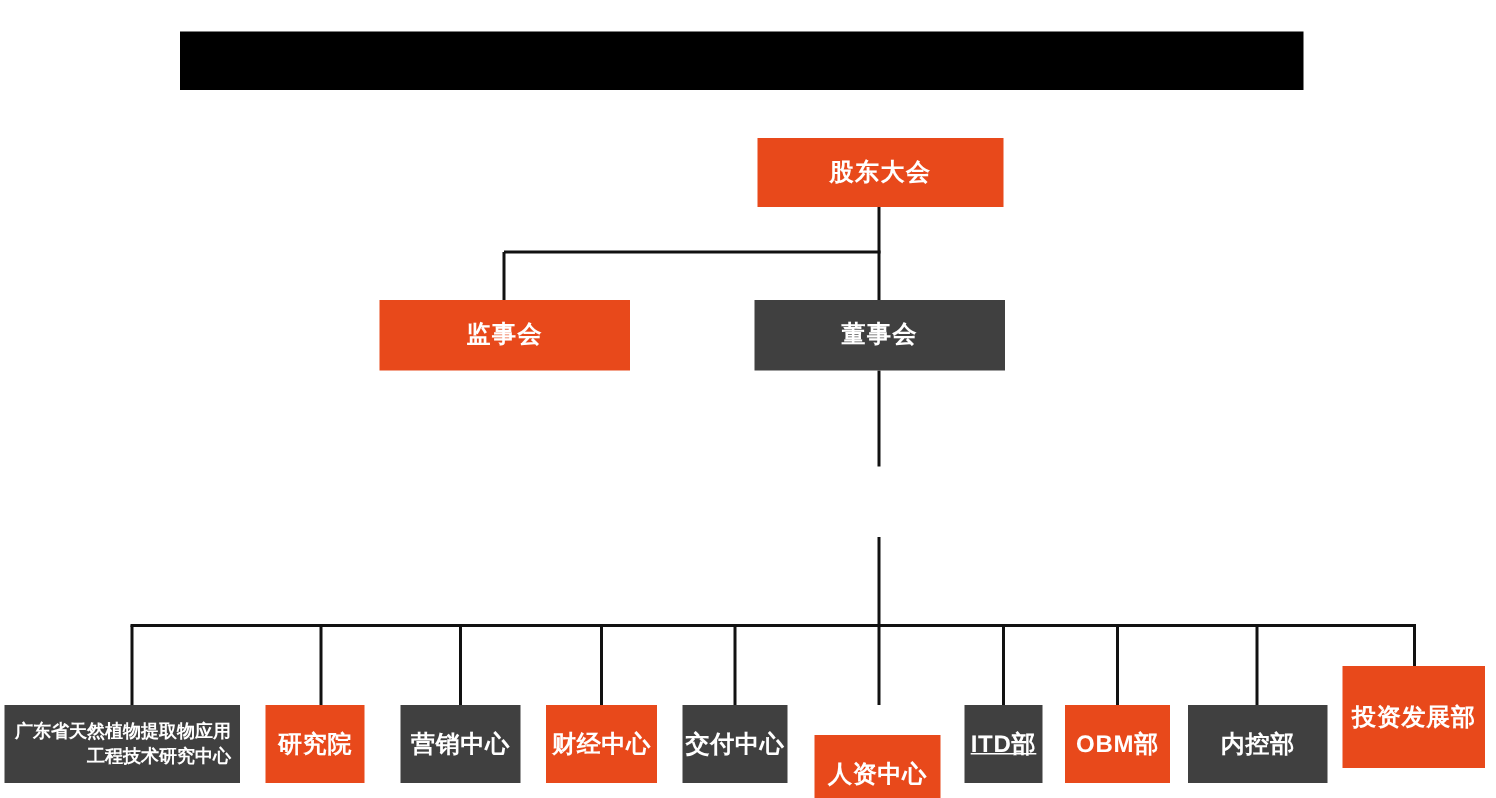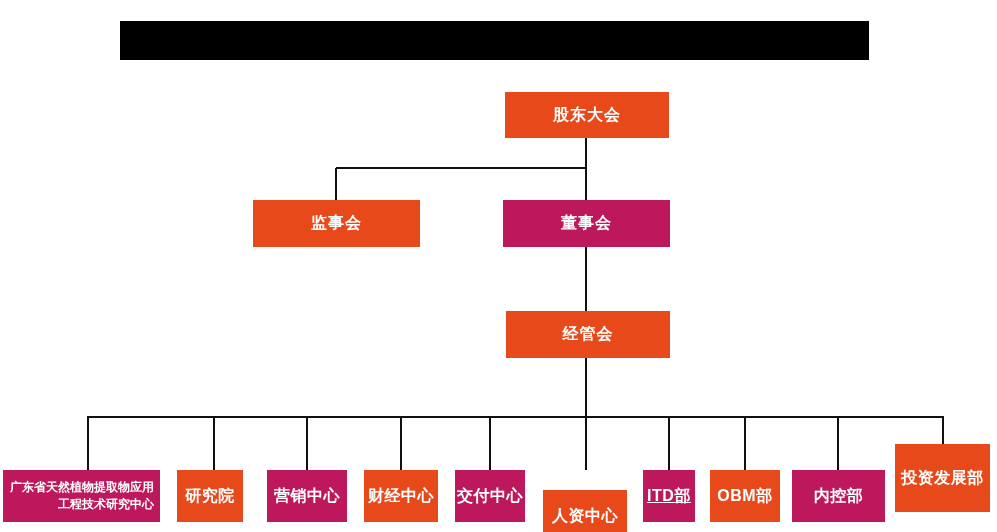--- a/index.html
+++ b/index.html
@@ -27,21 +27,21 @@
   .node{
     position:absolute;
     display:flex;align-items:center;justify-content:center;
     color:#ffffff;
     font-weight:bold;
     text-align:right;
     box-sizing:border-box;
     letter-spacing:1px;
   }
   .tone-primary{background:#E8491B;}
-  .tone-secondary{background:#be185d;}
+  .tone-secondary{background:#404040;}
   .lvl-top{font-size:16px;}
   .lvl-dept{font-size:16px;letter-spacing:0.5px;}
   .dept-long{
     font-size:12px;
     line-height:1.45;
     letter-spacing:0;
     padding:4px 6px;
   }
   
   #n-shareholders{left:505px;top:92px;width:164px;height:46px;}
@@ -91,21 +91,20 @@
       <line x1="943" y1="417" x2="943" y2="470"></line>
     </g>
   </svg>
 
   <div id="n-shareholders" class="node tone-primary lvl-top">股东大会</div>
 
   <div id="n-supervisory" class="node tone-primary lvl-top">监事会</div>
 
   <div id="n-board" class="node tone-secondary lvl-top">董事会</div>
 
-  <div id="n-management" class="node tone-primary lvl-top">经管会</div>
 
   <div id="d0" class="node tone-secondary lvl-dept dept-long">广东省天然植物提取物应用工程技术研究中心</div>
 
   <div id="d1" class="node tone-primary lvl-dept">研究院</div>
 
   <div id="d2" class="node tone-secondary lvl-dept">营销中心</div>
 
   <div id="d3" class="node tone-primary lvl-dept">财经中心</div>
 
   <div id="d4" class="node tone-secondary lvl-dept">交付中心</div>

